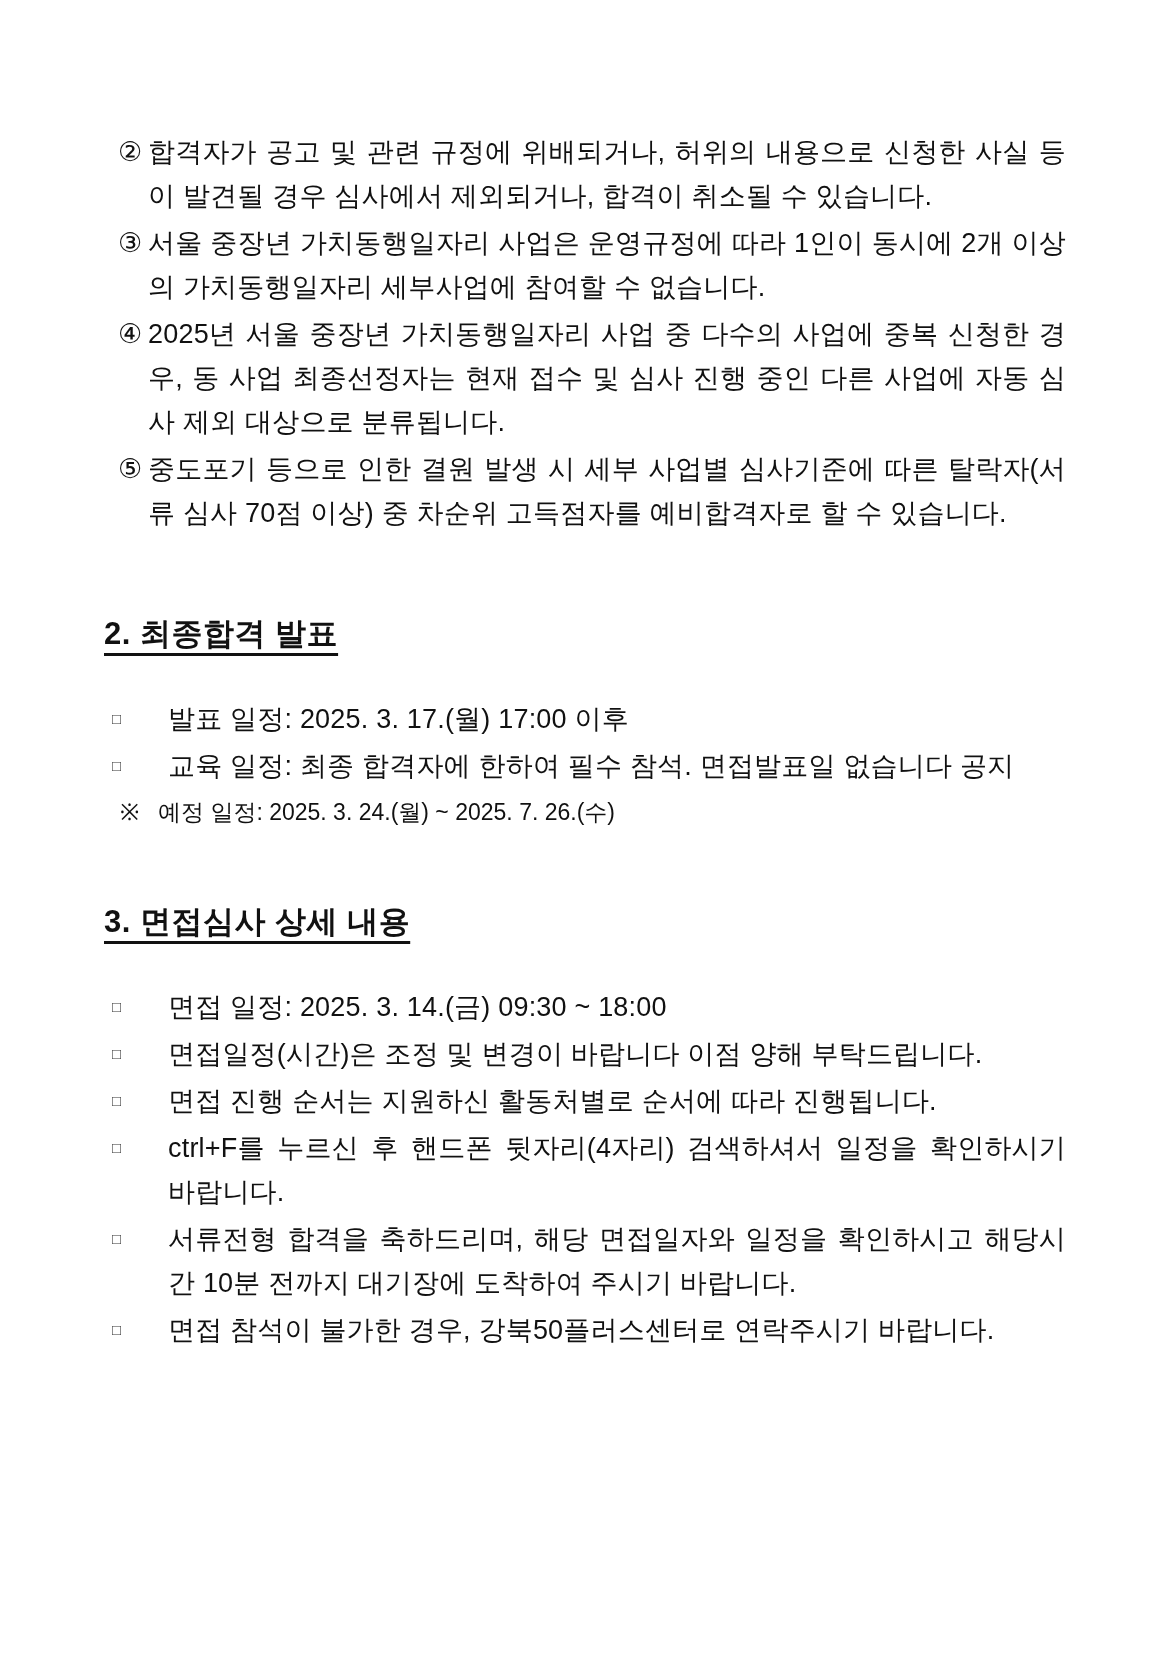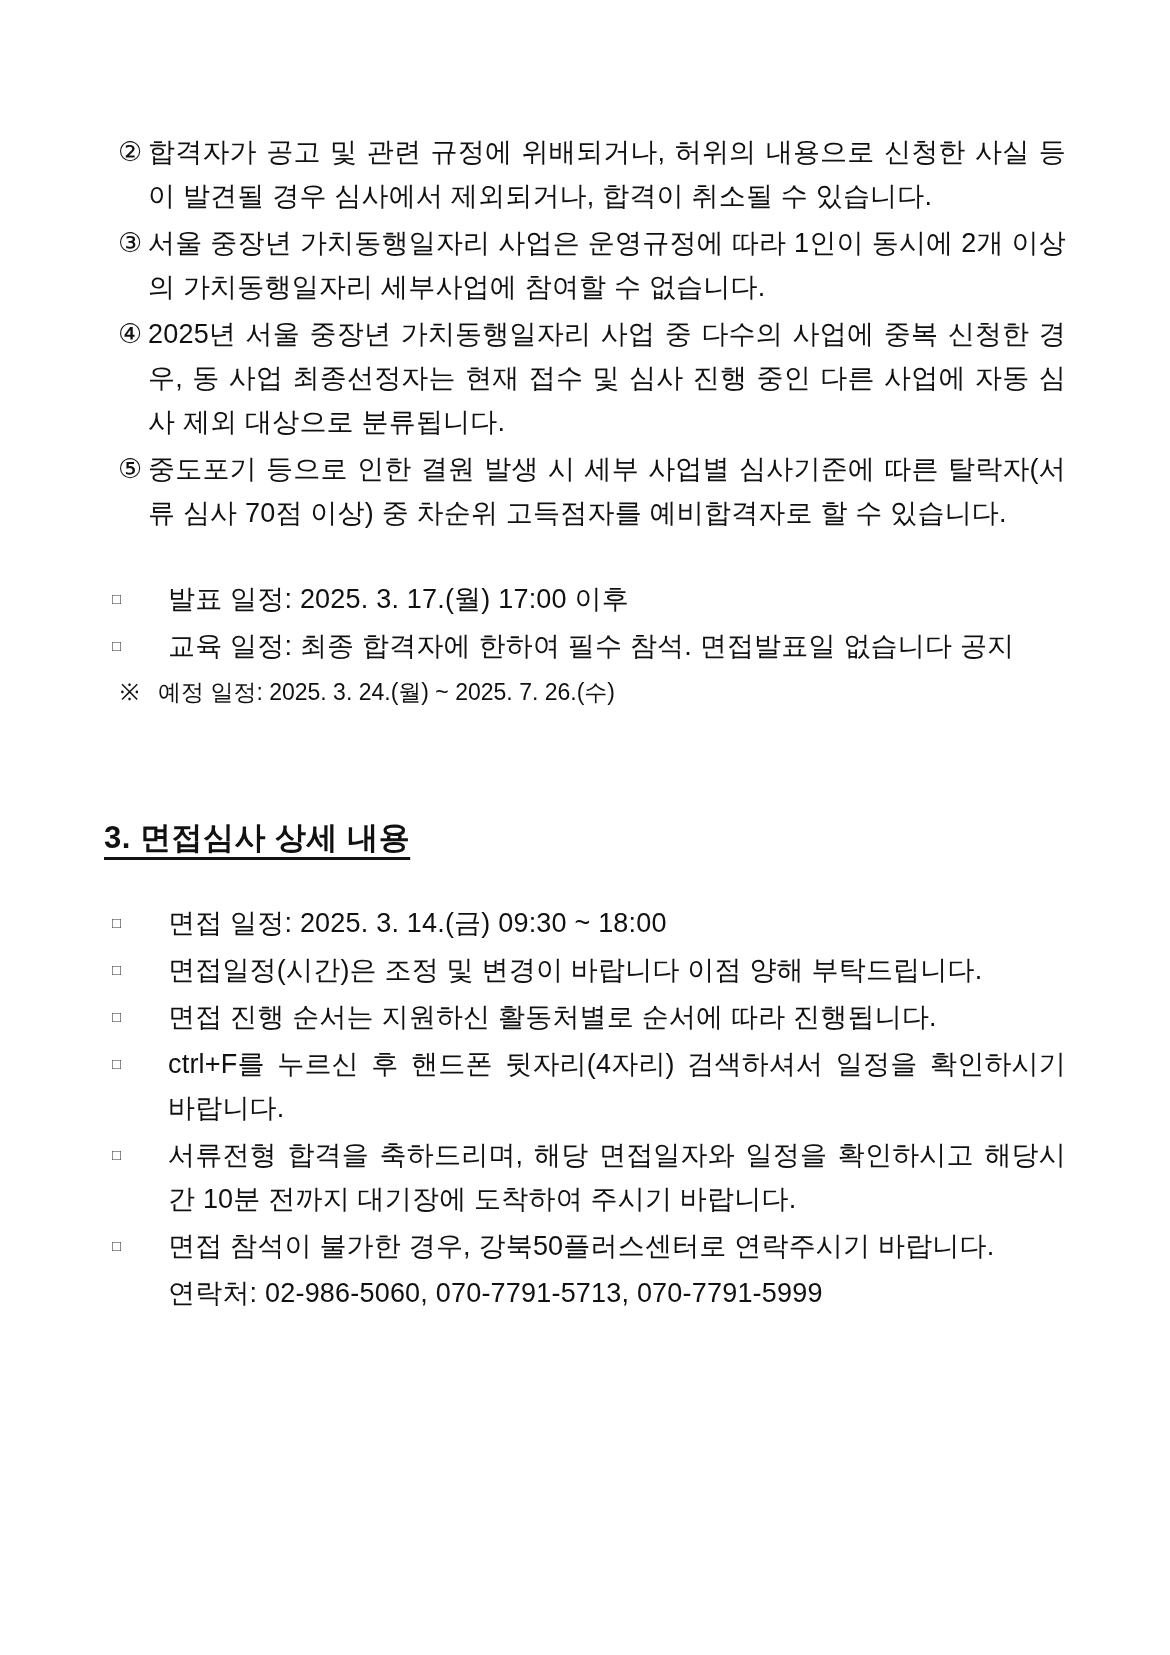--- a/index.html
+++ b/index.html
@@ -46,21 +46,21 @@
   .section-heading {
     font-size: 31px;
     font-weight: 700;
     letter-spacing: 0.5px;
     text-decoration: underline;
     text-underline-offset: 9px;
     text-decoration-thickness: 2.5px;
     margin: 0;
   }
   .heading-2 { margin-top: 78px; }
-  .heading-3 { margin-top: 104px; }
+  .heading-3 { margin-top: 68px; }
   
   .sq-list { margin-top: 42px; padding-left: 2px; }
   .sq-item {
     display: flex;
     align-items: flex-start;
     margin-bottom: 3px;
   }
   .sq-marker {
     flex: 0 0 32px;
     font-size: 15px;
@@ -107,20 +107,21 @@
     <div class="num-item">
       <span class="num-marker">④</span>
       <span class="num-text">2025년 서울 중장년 가치동행일자리 사업 중 다수의 사업에 중복 신청한 경우, 동 사업 최종선정자는 현재 접수 및 심사 진행 중인 다른 사업에 자동 심사 제외 대상으로 분류됩니다.</span>
     </div>
     <div class="num-item">
       <span class="num-marker">⑤</span>
       <span class="num-text">중도포기 등으로 인한 결원 발생 시 세부 사업별 심사기준에 따른 탈락자(서류 심사 70점 이상) 중 차순위 고득점자를 예비합격자로 할 수 있습니다.</span>
     </div>
   </div>
 
+  <h2 class="section-heading heading-2">2. 최종합격 발표</h2>
 
   <div class="sq-list body-text">
     <div class="sq-item">
       <span class="sq-marker">□</span>
       <span class="sq-text">발표 일정: 2025. 3. 17.(월) 17:00 이후</span>
     </div>
     <div class="sq-item">
       <span class="sq-marker">□</span>
       <span class="sq-text">교육 일정: 최종 합격자에 한하여 필수 참석. 면접발표일 없습니다 공지</span>
     </div>
@@ -151,19 +152,15 @@
       <span class="sq-text bold">ctrl+F를 누르신 후 핸드폰 뒷자리(4자리) 검색하셔서 일정을 확인하시기 바랍니다.</span>
     </div>
     <div class="sq-item">
       <span class="sq-marker">□</span>
       <span class="sq-text">서류전형 합격을 축하드리며, 해당 면접일자와 일정을 확인하시고 해당시간 10분 전까지 대기장에 도착하여 주시기 바랍니다.</span>
     </div>
     <div class="sq-item">
       <span class="sq-marker">□</span>
       <span class="sq-text">면접 참석이 불가한 경우, 강북50플러스센터로 연락주시기 바랍니다.</span>
     </div>
-    <div class="sq-item">
-      <span class="sq-marker"></span>
-      <span class="sq-text">연락처: 02-986-5060, 070-7791-5713, 070-7791-5999</span>
-    </div>
   </div>
 
 </div>
 
 </body></html>

